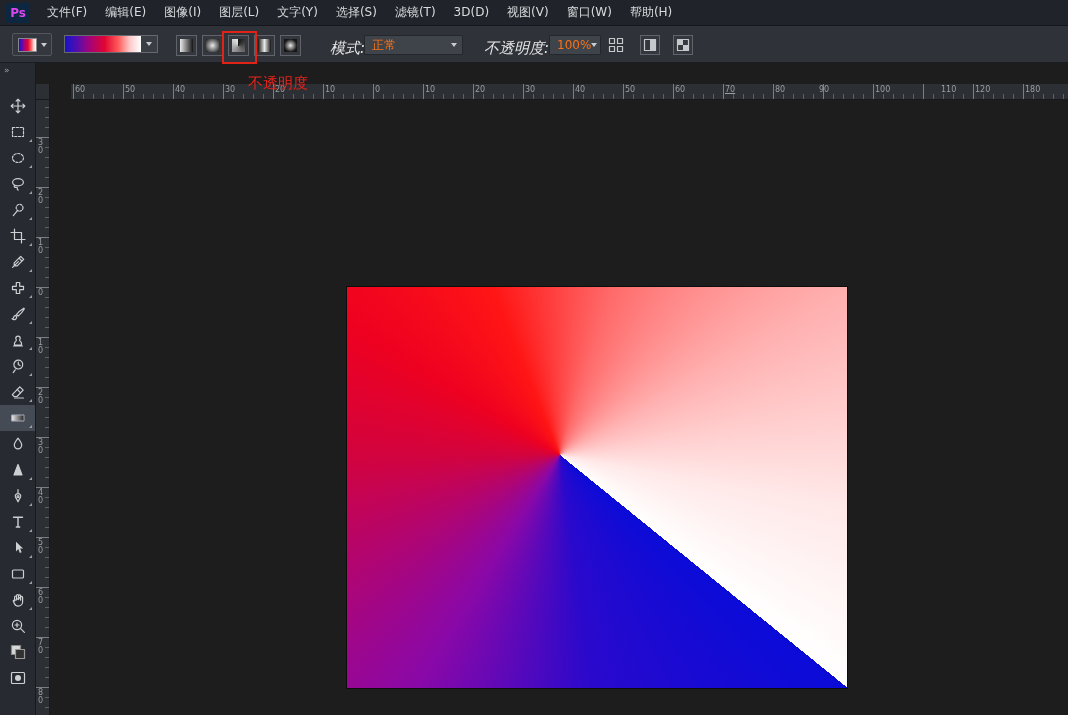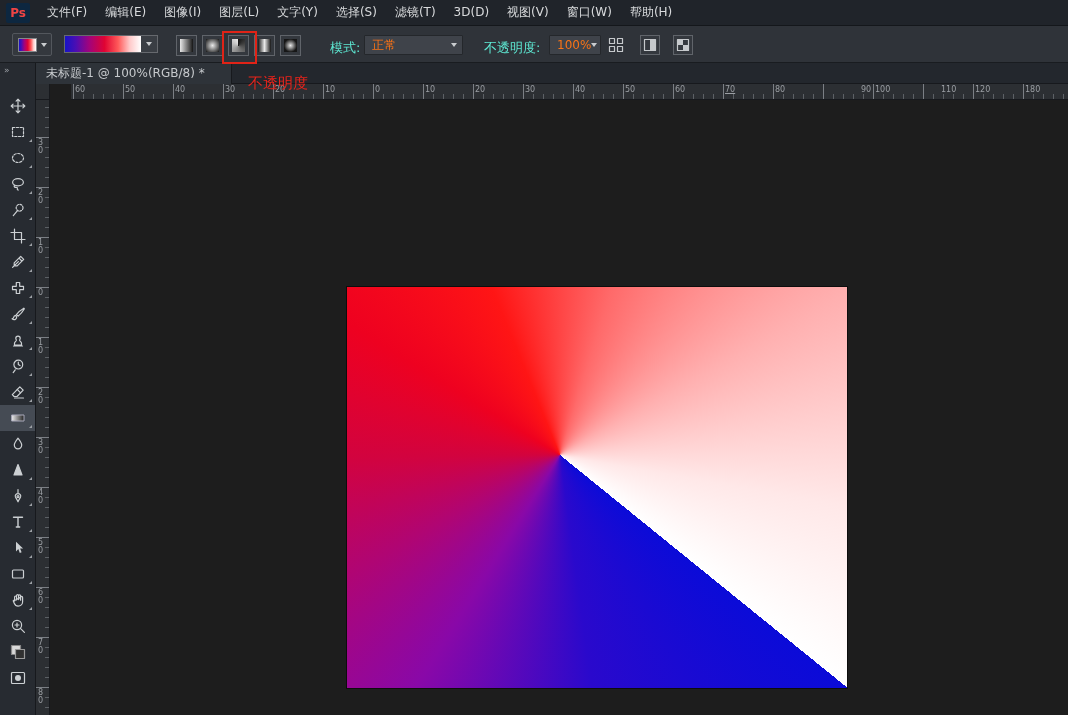--- a/index.html
+++ b/index.html
@@ -2,21 +2,21 @@
 <html><head>
 <meta charset="utf-8">
 <style>
   html,body{margin:0;padding:0;background:#111;}
   .app{position:relative;width:1068px;height:715px;background:#1d1d1d;overflow:hidden;
        font-family:"DejaVu Sans","Liberation Sans",sans-serif;user-select:none;}
 
   
   .menubar{position:absolute;left:0;top:0;width:100%;height:26px;background:#20242a;
            border-bottom:1px solid #14171b;display:flex;align-items:center;padding-left:6px;box-sizing:border-box;}
-  .ps-logo{width:24px;height:20px;background:#0d2740;color:#ef4444;font-size:12px;font-weight:bold;
+  .ps-logo{width:24px;height:20px;background:#0d2740;color:#d946ef;font-size:12px;font-weight:bold;
            display:flex;align-items:center;justify-content:center;border-radius:2px;margin-right:8px;}
   .menu-item{padding:0 9px;font-size:12px;color:#d8dadc;line-height:25px;white-space:nowrap;cursor:default;}
 
   
   .optionsbar{position:absolute;left:0;top:26px;width:100%;height:37px;background:#2f3339;
               border-bottom:1px solid #191c20;box-sizing:border-box;}
   .tool-preset{position:absolute;left:12px;top:7px;width:40px;height:23px;border:1px solid #53575d;border-radius:2px;
                background:#34383e;display:flex;align-items:center;justify-content:center;gap:4px;box-sizing:border-box;}
   .tp-thumb{width:17px;height:12px;border:1px solid #808archive;}
   .tp-thumb{width:17px;height:12px;border:1px solid #85888c;}
@@ -26,21 +26,21 @@
              background:#3a3e44;display:flex;align-items:center;justify-content:center;box-sizing:border-box;}
   .gt-row{position:absolute;left:176px;top:9px;display:flex;gap:5px;}
   .gt-btn{width:21px;height:21px;border:1px solid #60646a;background:#34383e;display:flex;align-items:center;
           justify-content:center;box-sizing:border-box;}
   .gt-swatch{width:13px;height:13px;}
   .gt-linear{background:linear-gradient(90deg,#e9e9e9,#161616);}
   .gt-radial{background:radial-gradient(circle at 50% 50%,#e9e9e9,#161616);}
   .gt-angle{background:conic-gradient(from 0deg at 50% 50%,#161616,#e9e9e9);}
   .gt-reflected{background:linear-gradient(90deg,#161616,#e9e9e9 50%,#161616);}
   .gt-diamond{background:radial-gradient(closest-side at 50% 50%,#e9e9e9,#161616);}
-  .opt-label{position:absolute;top:13px;font-size:13px;color:#5eead4;white-space:nowrap;}
+  .opt-label{position:absolute;top:13px;font-size:15px;color:#e5e5e5;white-space:nowrap;font-style:italic;}
   .ps-select{position:absolute;top:9px;height:20px;background:#3f434a;border:1px solid #24272b;border-radius:1px;
              display:flex;align-items:center;justify-content:space-between;padding:0 5px 0 7px;font-size:12px;
              color:#f97316;box-sizing:border-box;}
   .opt-icon{position:absolute;top:9px;width:20px;height:20px;color:#c6c9cc;display:flex;align-items:center;justify-content:center;}
   .opt-icon.bordered{border:1px solid #60646a;background:#34383e;box-sizing:border-box;}
 
   
   .annotation-box{position:absolute;left:222px;top:31px;width:31px;height:29px;border:2px solid #e02317;z-index:60;pointer-events:none;}
   .annotation-text{position:absolute;left:248px;top:74px;font-size:15px;color:#e8231b;z-index:60;pointer-events:none;white-space:nowrap;}
 
@@ -165,25 +165,20 @@
         <svg width="16" height="16" viewBox="0 0 16 16" fill="none" stroke="currentColor" stroke-width="1.2" stroke-linecap="round" stroke-linejoin="round">
           <rect x="2.5" y="2.5" width="11" height="11"></rect>
           <path d="M2.5 2.5h5.5v5.5H2.5zM8 8h5.5v5.5H8z" fill="currentColor" stroke="none"></path>
         </svg>
       </div>
   </div>
 
   <div class="annotation-box"></div>
   <div class="annotation-text">不透明度</div>
 
-  <div class="tabbar">
-    <div class="doc-tab">
-      <span>未标题-1 @ 100%(RGB/8) *</span>
-    </div>
-  </div>
 
   <div class="toolbar">
     <div class="tb-chevron">»</div>
     <div class="tools">
         <div class="tool">
           <svg width="16" height="16" viewBox="0 0 16 16" fill="none" stroke="currentColor" stroke-width="1.2" stroke-linecap="round" stroke-linejoin="round">
             <path d="M8 1.2v13.6M1.2 8h13.6M8 1.2 6.1 3.1M8 1.2l1.9 1.9M8 14.8l-1.9-1.9M8 14.8l1.9-1.9M1.2 8l1.9-1.9M1.2 8l1.9 1.9M14.8 8l-1.9-1.9M14.8 8l-1.9 1.9"></path>
           </svg>
         </div>
         <div class="tool flyout">
@@ -326,21 +321,21 @@
         <span style="left: 254px;">10</span>
         <span style="left: 304px;">0</span>
         <span style="left: 354px;">10</span>
         <span style="left: 404px;">20</span>
         <span style="left: 454px;">30</span>
         <span style="left: 504px;">40</span>
         <span style="left: 554px;">50</span>
         <span style="left: 604px;">60</span>
         <span style="left: 654px; text-decoration: underline;">70</span>
         <span style="left: 704px;">80</span>
-        <span style="left: 790px;">90</span>
+        <span style="left: 748px;">90</span>
         <span style="left: 804px;">100</span>
         <span style="left: 854px; padding-left: 16px;">110</span>
         <span style="left: 904px;">120</span>
         <span style="left: 954px;">180</span>
         <span style="left: 1004px;">140</span>
       </div>
   </div>
   <div class="ruler-v">
     <div>
         <span style="top: 39px;">3<br>0</span>

